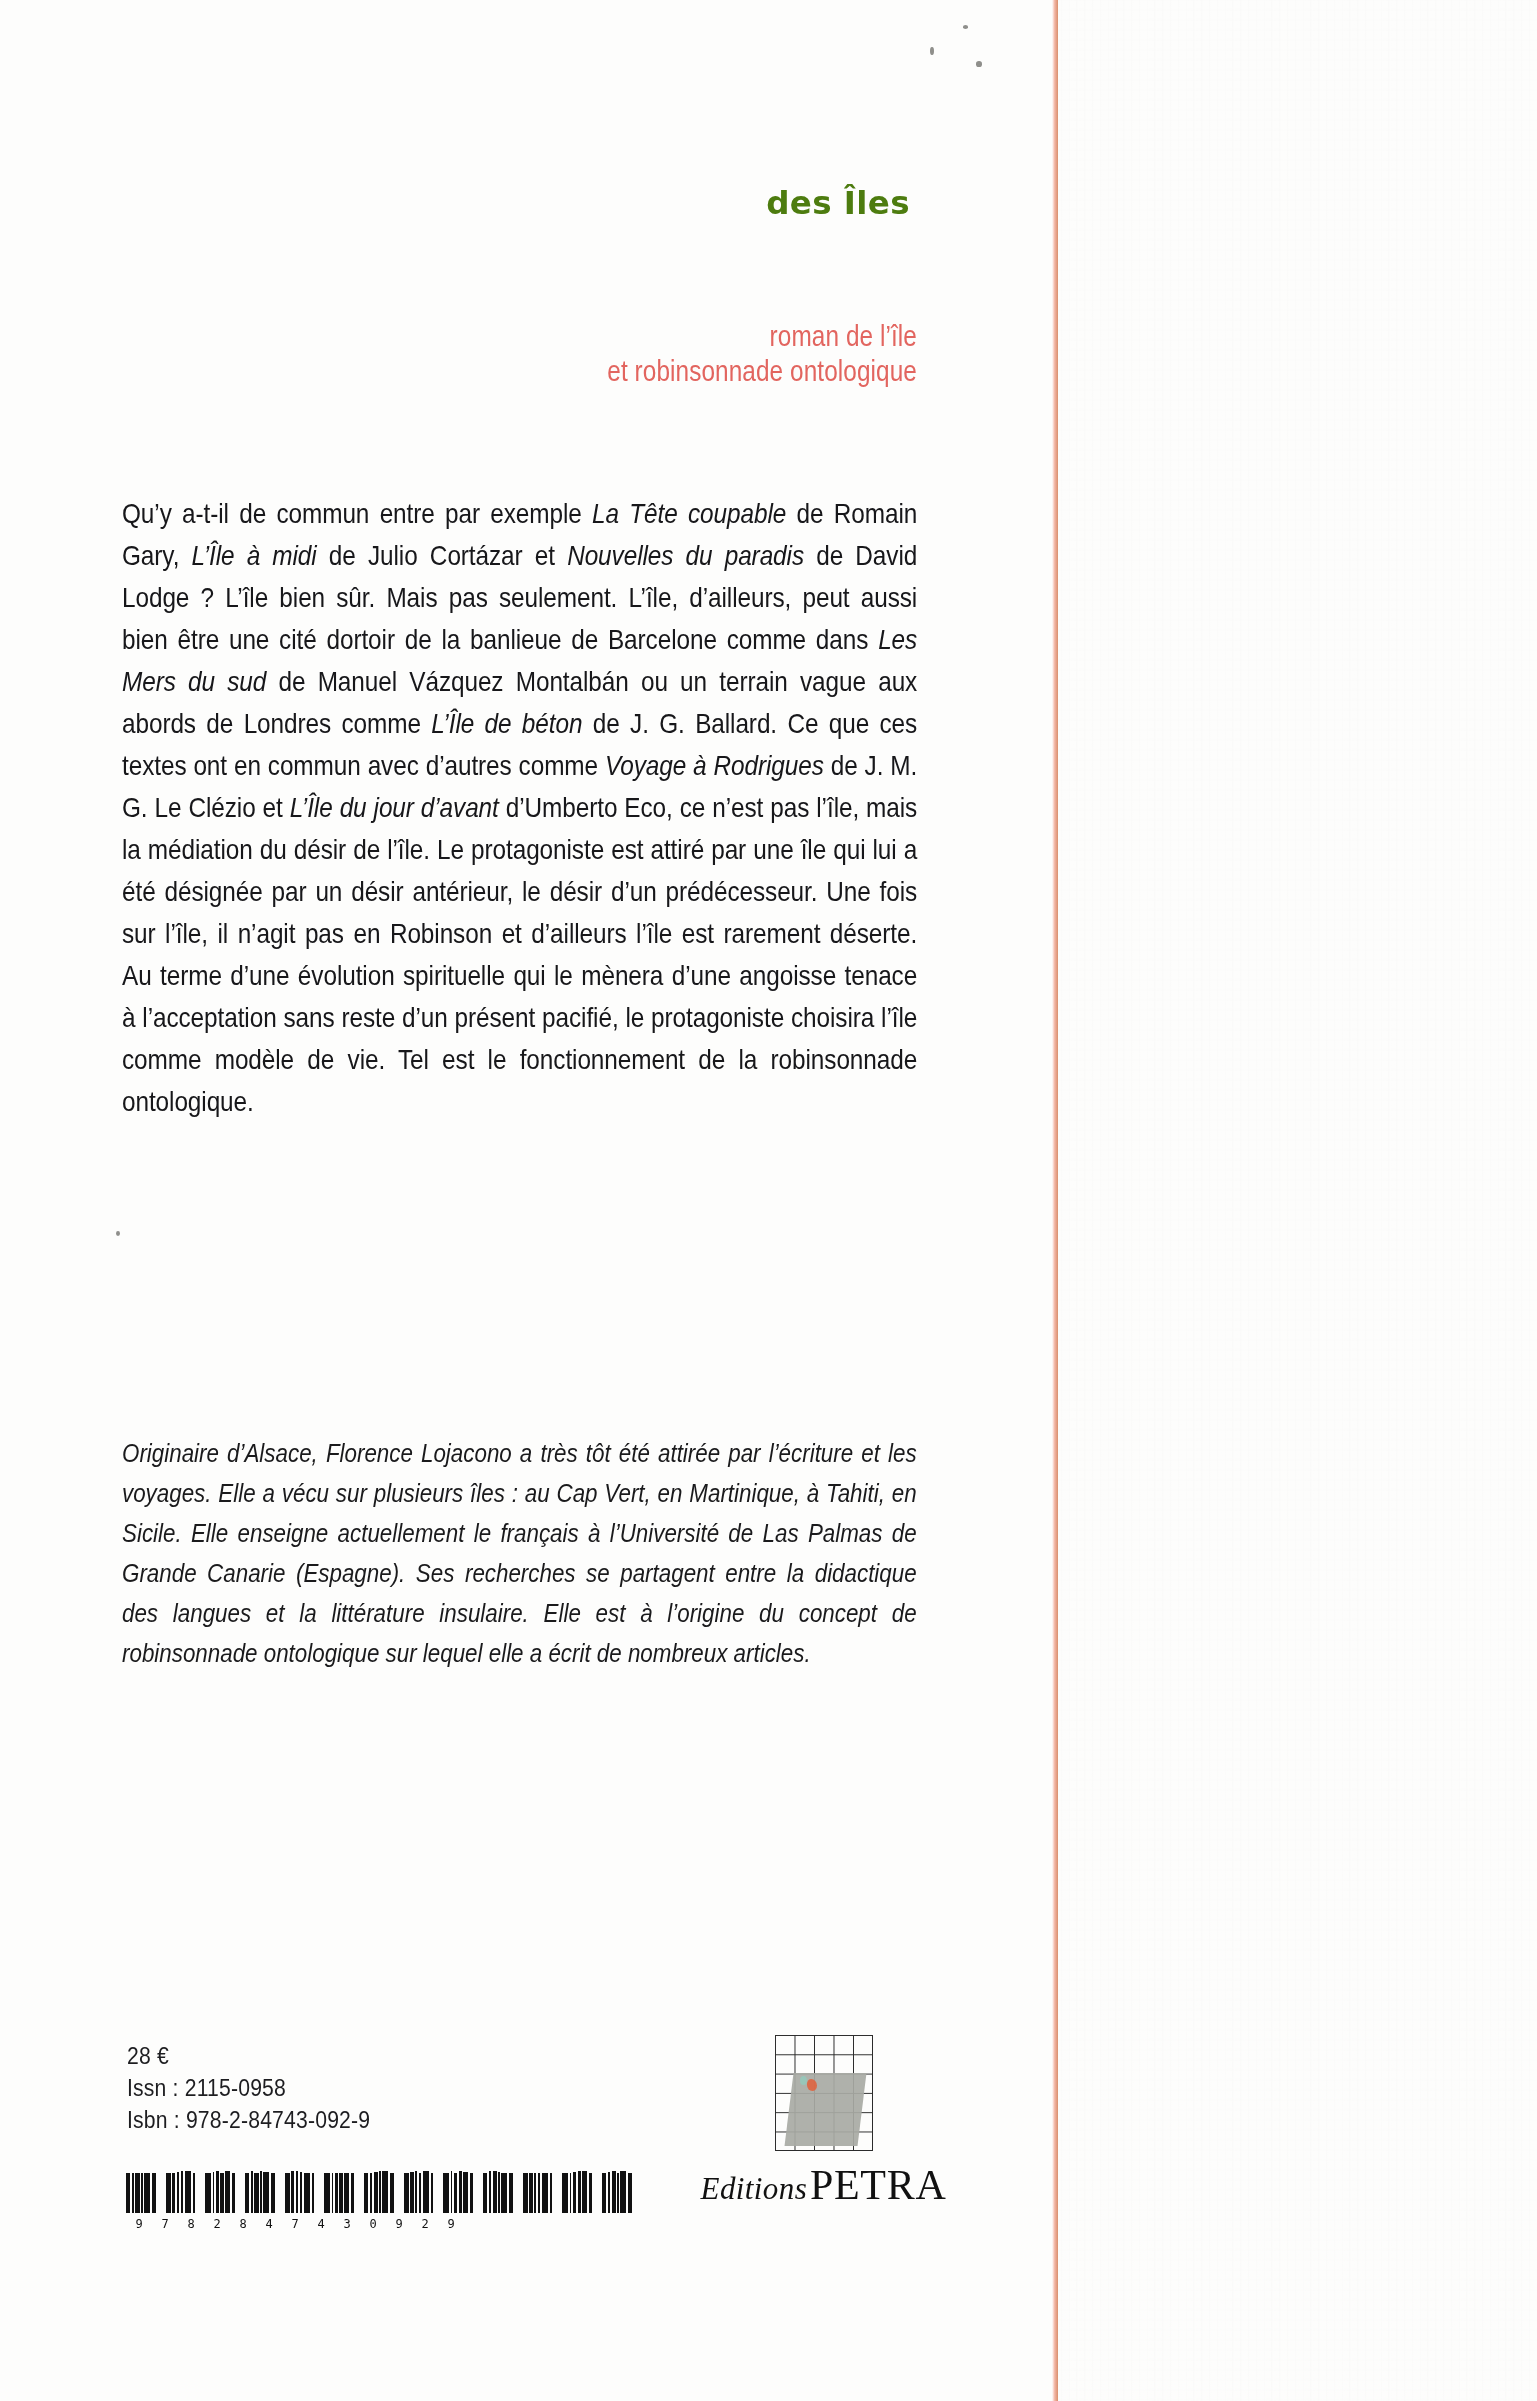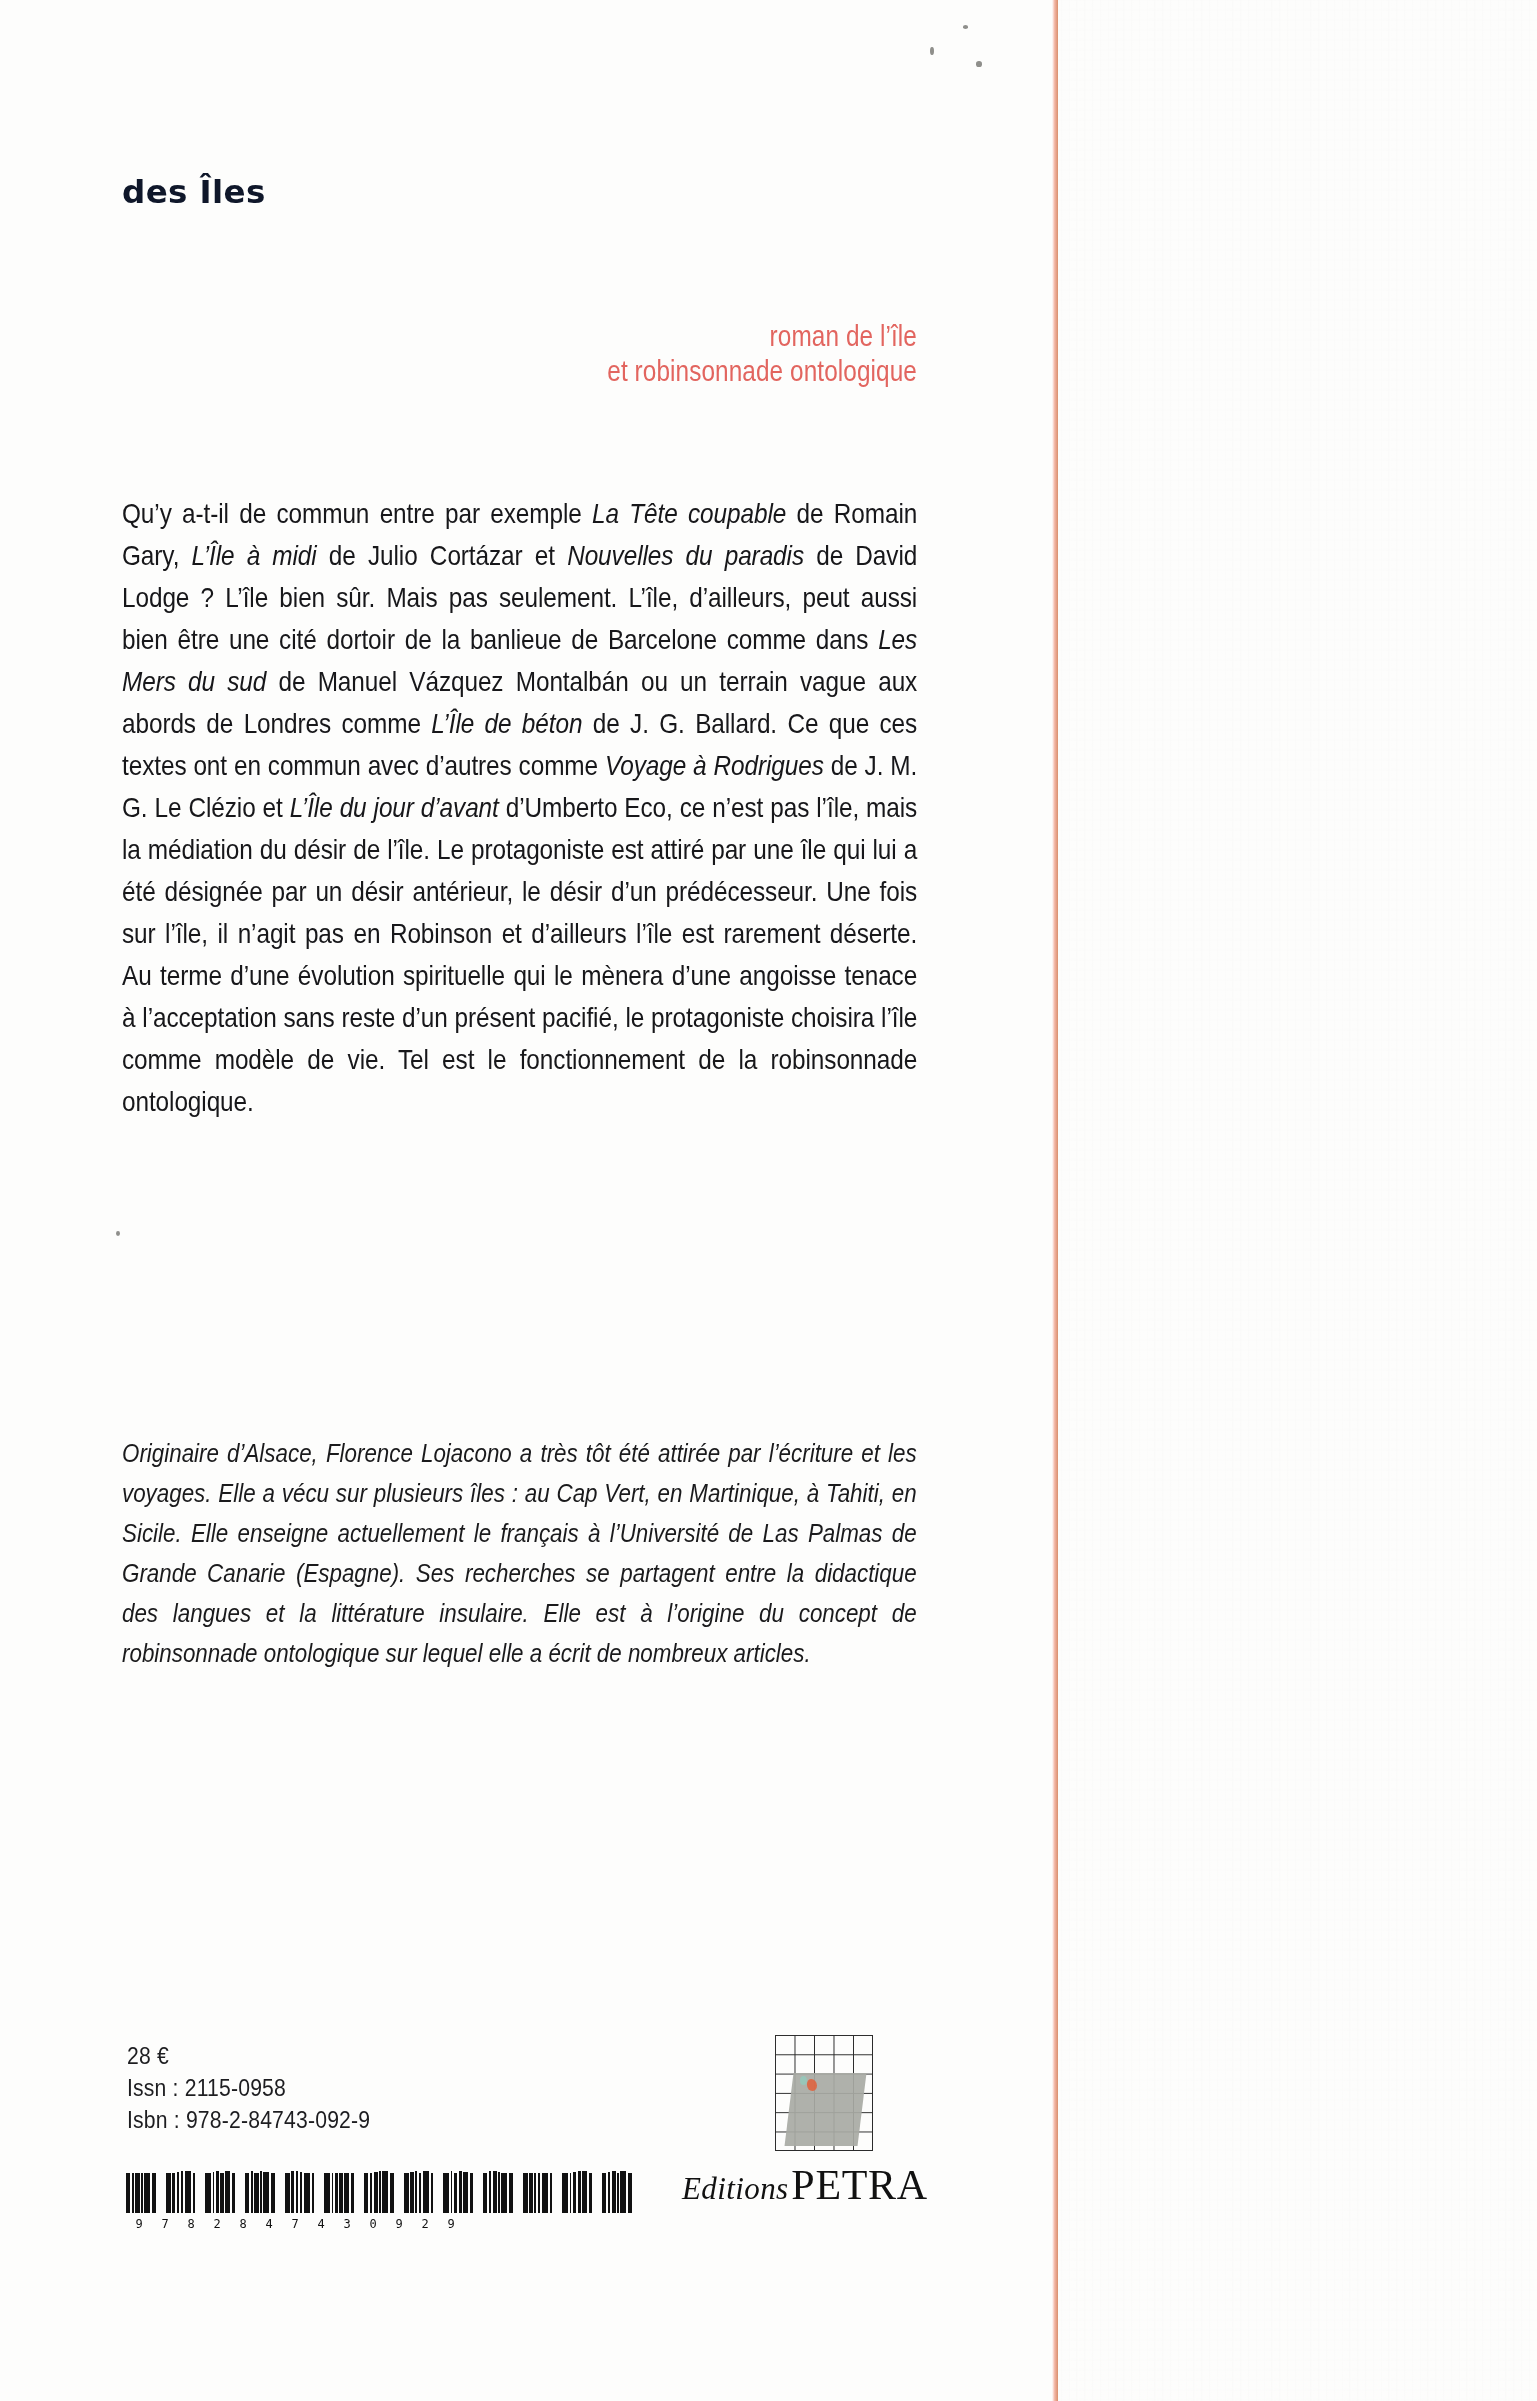--- a/index.html
+++ b/index.html
@@ -53,28 +53,28 @@
       repeating-linear-gradient(90deg, rgba(0,0,0,.10) 0px, rgba(0,0,0,0) 2.1px, rgba(255,255,255,.10) 5px, rgba(0,0,0,0) 7.8px),
       repeating-linear-gradient(0deg, rgba(0,0,0,.06) 0px, rgba(0,0,0,0) 3.5px, rgba(255,255,255,.06) 6.4px, rgba(0,0,0,0) 10px);
   }
 
   
   .speck { position: absolute; background: #6a6a66; border-radius: 50%; opacity:.75; }
 
   
   #series-title {
     position: absolute;
-    left: 122px; top: 173px;
+    left: 122px; top: 184px;
     width: 795px;
-    text-align: left;
+    text-align: right;
     font-family: "DejaVu Sans", sans-serif;
     font-weight: bold;
     font-size: 32.5px;
     letter-spacing: 0.4px;
-    color: #0f172a;
+    color: #4d7c0f;
     padding-right: 7px;
   }
 
   
   #subtitle {
     position: absolute;
     left: 122px; top: 319px;
     width: 795px;
     text-align: right;
     color: #e2655f;
@@ -159,20 +159,21 @@
     width: 26px;
     text-align: center;
     display: inline-block;
   }
 
   
   #publisher {
     position: absolute;
     left: 682px; top: 2035px;
     width: 283px;
+    text-align: center;
   }
   #pub-mark {
     position: relative;
     width: 98px; height: 116px;
     margin: 0 auto 10px auto;
   }
   #pub-mark .grid {
     position: absolute; inset: 0;
     background-image:
       linear-gradient(to right, #2b2b2b 1.4px, transparent 1.4px),

